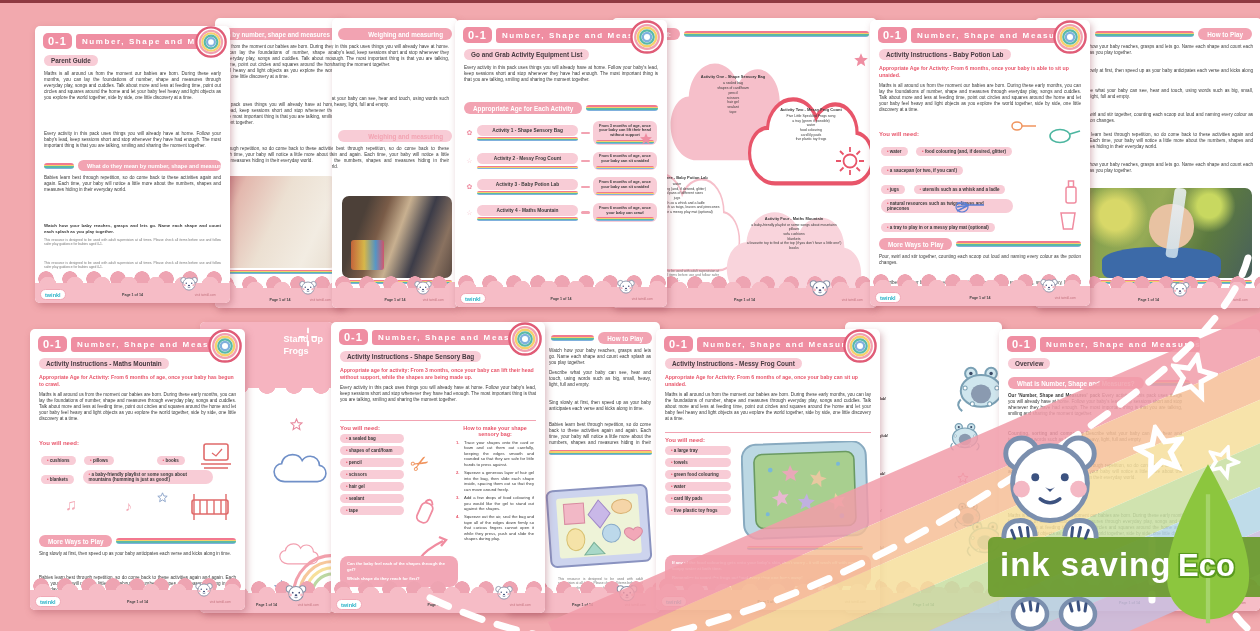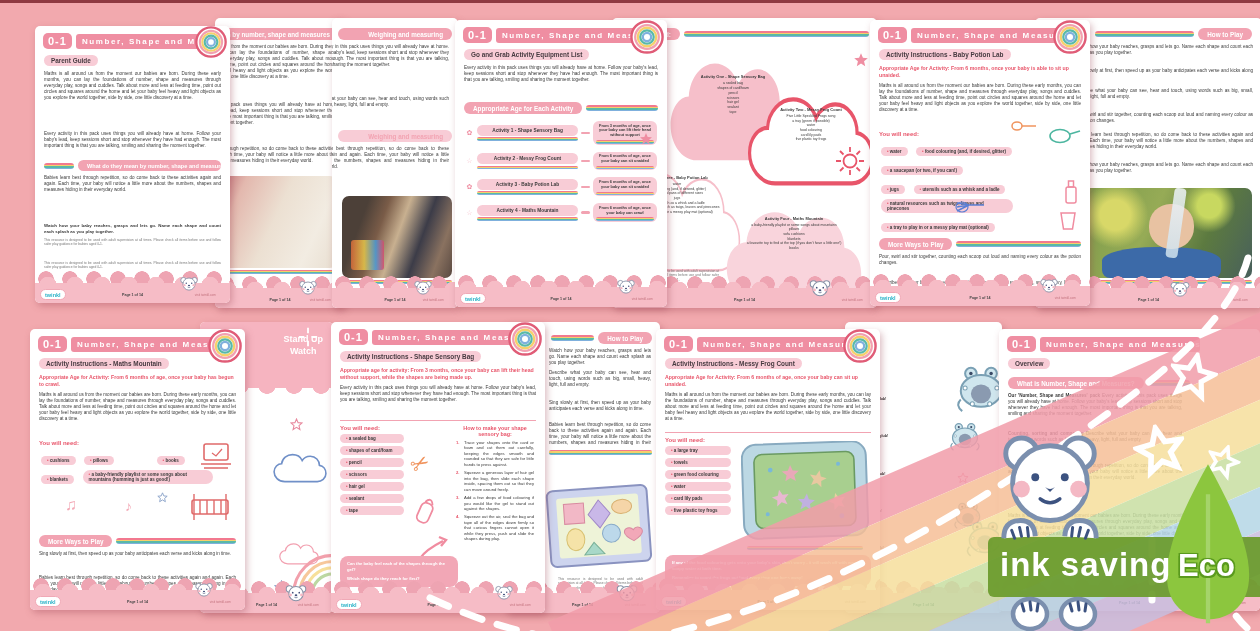--- a/index.html
+++ b/index.html
@@ -419,23 +419,23 @@
         <use href="#bearhead"></use>
       </svg>
   <div class="pfoot">
         <span class="pnum">Page 1 of 14</span>
         <span class="visit">visit twinkl.com</span>
       </div>
 </div>
 
 <div class="bs" style="left:200px;top:322px;width:133px;height:291px;">
   <div style="position:relative;background:#f6b4c0;height:66px;">
-    <div style="position:absolute;right:10px;top:12px;text-align:center;color:#fff;font-weight:bold;font-size:9px;line-height:1.3;">
+    <div style="position:absolute;right:10px;top:12px;text-align:left;color:#fff;font-weight:bold;font-size:9px;line-height:1.3;">
       <div>Stand Up</div>
-      <div>Watch</div>
+      <div>Frogs</div>
     </div>
     <svg style="position:absolute;right:14px;top:4px;width:22px;height:22px;" viewBox="0 0 24 24">
           <path d="M12 2 v6 M12 16 v6 M2 12 h6 M16 12 h6" stroke="#fff" stroke-width="2" fill="none"></path>
         </svg>
     <div style="position:absolute;left:0;right:0;bottom:-7px;height:14px;background-image:radial-gradient(circle 9px at 13px 4px,#f6b4c0 8.6px,rgba(0,0,0,0) 9px);background-size:27px 14px;"></div>
   </div>
   <div style="position:absolute;left:-34px;top:86px;width:130px;">
     <div class="songline">Stand up tall like a mountain,</div>
     <div class="songline">stretch your arms up high,</div>
     <div class="songline" style="margin-bottom:9px;">reach up to the sky!</div>

